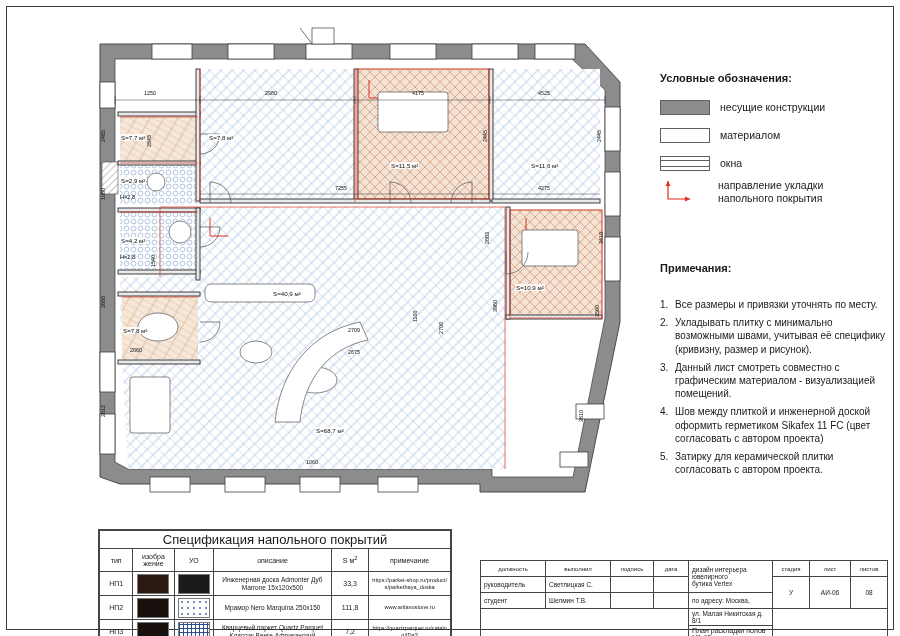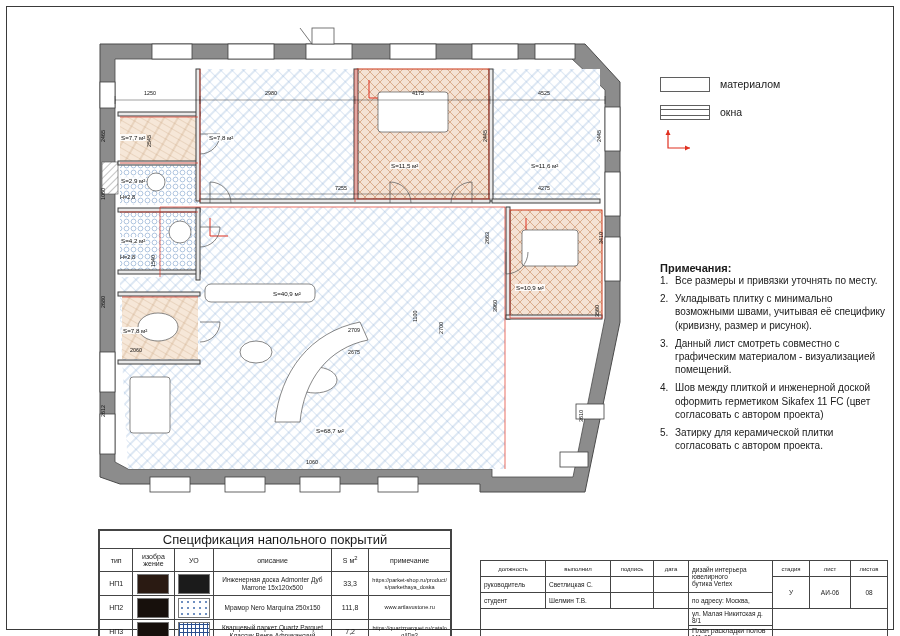--- a/index.html
+++ b/index.html
@@ -23,21 +23,21 @@
   .sw-win{background:#ffffff;border:1px solid #5f5f5f;position:relative;}
   .sw-win:before{content:"";position:absolute;left:0;right:0;top:3px;height:1px;background:#5f5f5f;}
   .sw-win:after{content:"";position:absolute;left:0;right:0;bottom:3px;height:1px;background:#5f5f5f;}
   .legend-label{font-size:10.5px;line-height:1.25;}
   .legend-row.tall{height:34px;align-items:flex-start;}
   .legend-row.tall .legend-swatch{margin-top:2px;}
   .legend-row.two{height:38px;align-items:flex-start;}
 
   
   .notes{position:absolute;left:660px;top:262px;width:232px;}
-  .notes-title{font-size:11px;font-weight:bold;margin-bottom:0;}
+  .notes-title{font-size:11px;font-weight:bold;margin-bottom:24px;}
   .note{display:flex;font-size:10px;line-height:1.32;margin-bottom:5px;}
   .note-num{width:15px;flex:0 0 15px;}
   .note-txt{flex:1;}
 
   
   .spec{position:absolute;left:98px;top:529px;width:352px;border:1px solid #444;border-collapse:collapse;font-size:7px;}
   .spec table{border-collapse:collapse;width:100%;}
   .spec td,.spec th{border:1px solid #444;padding:1px 2px;text-align:center;vertical-align:middle;font-weight:normal;}
   .spec .hdr-main{font-size:13px;height:13px;}
   .spec .colhdr{font-size:7px;height:20px;}
@@ -255,21 +255,26 @@
     <div class="dimv" style="left:538px;top:222px;">3410</div>
     <div class="dimv" style="left:424px;top:222px;">2663</div>
     <div class="dimv" style="left:534px;top:295px;">3560</div>
     <div class="dimv" style="left:518px;top:400px;">3610</div>
     <div class="dimv" style="left:432px;top:290px;">3960</div>
     <div class="dimv" style="left:352px;top:300px;">1100</div>
     <div class="dimv" style="left:378px;top:312px;">2700</div>
   </div>
 
   <div class="legend">
-
+    <div class="legend-title">Условные обозначения:</div>
+
+    <div class="legend-row">
+      <div class="legend-swatch sw-bearing"></div>
+      <div class="legend-label">несущие конструкции</div>
+    </div>
 
 
     <div class="legend-row">
       <div class="legend-swatch sw-part"></div>
       <div class="legend-label">материалом</div>
     </div>
 
     <div class="legend-row">
       <div class="legend-swatch sw-win"></div>
       <div class="legend-label">окна</div>
@@ -277,20 +282,22 @@
 
 
     <div class="legend-row two">
       <div class="legend-swatch">
         <svg width="48" height="26" viewBox="0 0 48 26">
             <path d="M8 2 L8 20 L30 20" stroke="#e03020" stroke-width="1.2" fill="none"></path>
             <path d="M8 2 L5.5 7 L10.5 7 Z" fill="#e03020"></path>
             <path d="M30 20 L25 17.5 L25 22.5 Z" fill="#e03020"></path>
           </svg>
       </div>
+      <div class="legend-label" style="white-space:pre-line">направление укладки
+напольного покрытия</div>
     </div>
   </div>
 
   <div class="notes">
     <div class="notes-title">Примечания:</div>
     <div class="note">
         <div class="note-num">1.</div>
         <div class="note-txt">Все размеры и привязки уточнять по месту.</div>
       </div>
     <div class="note">

